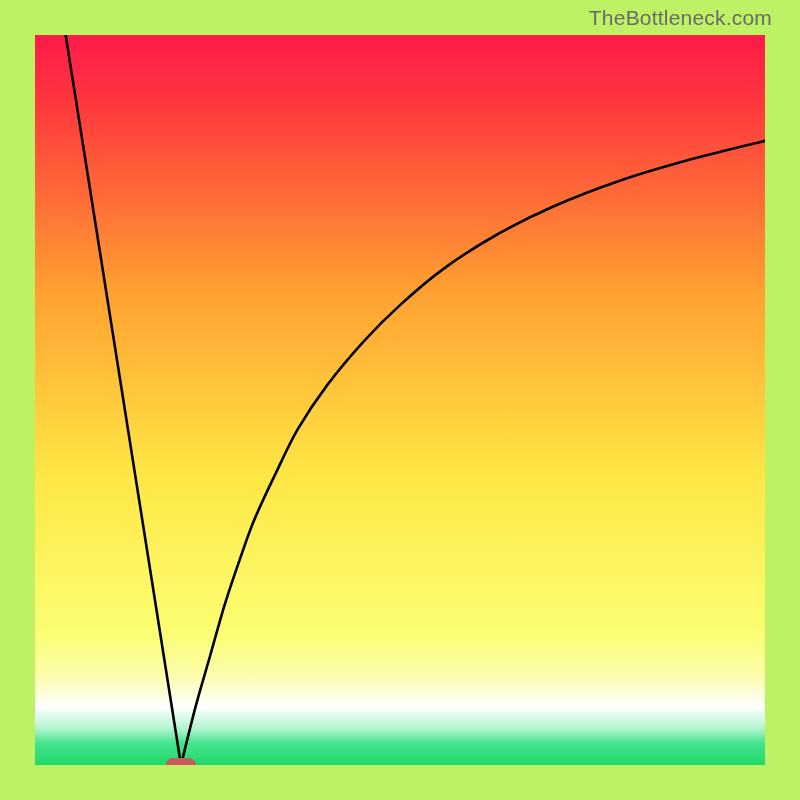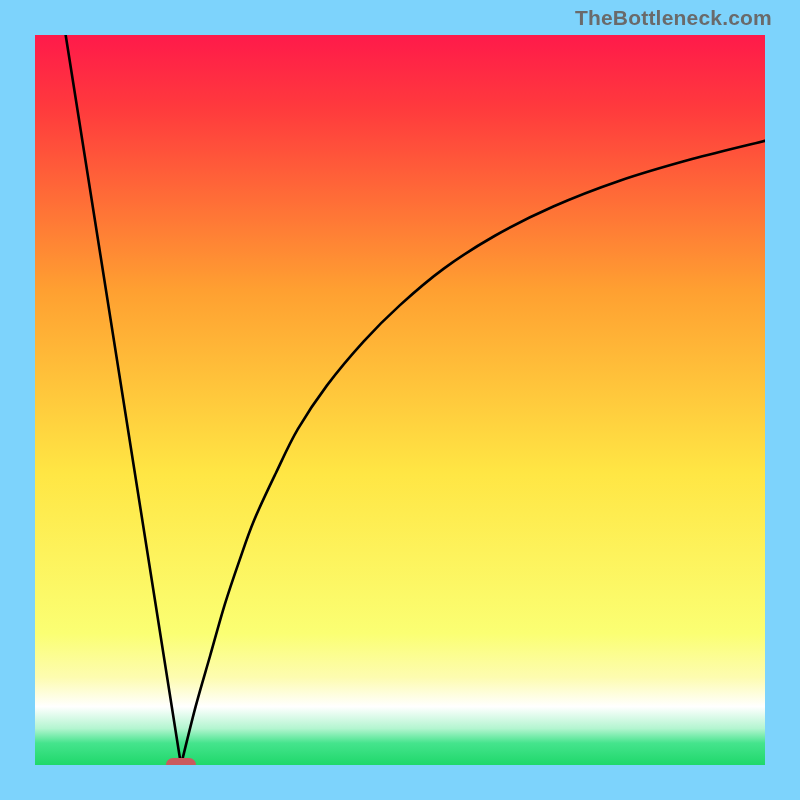--- a/index.html
+++ b/index.html
@@ -9,22 +9,21 @@
     height: 800px;
     background: #000;
     overflow: hidden;
   }
   .frame {
     position: absolute;
     left: 0;
     top: 0;
     width: 800px;
     height: 800px;
-    background: #7dd3fc;
-    font-weight: bold;
+    background: #bef264;
   }
   .plot-area {
     position: absolute;
     left: 35px;
     top: 35px;
     width: 730px;
     height: 730px;
     overflow: hidden;
   }
   .gradient {

